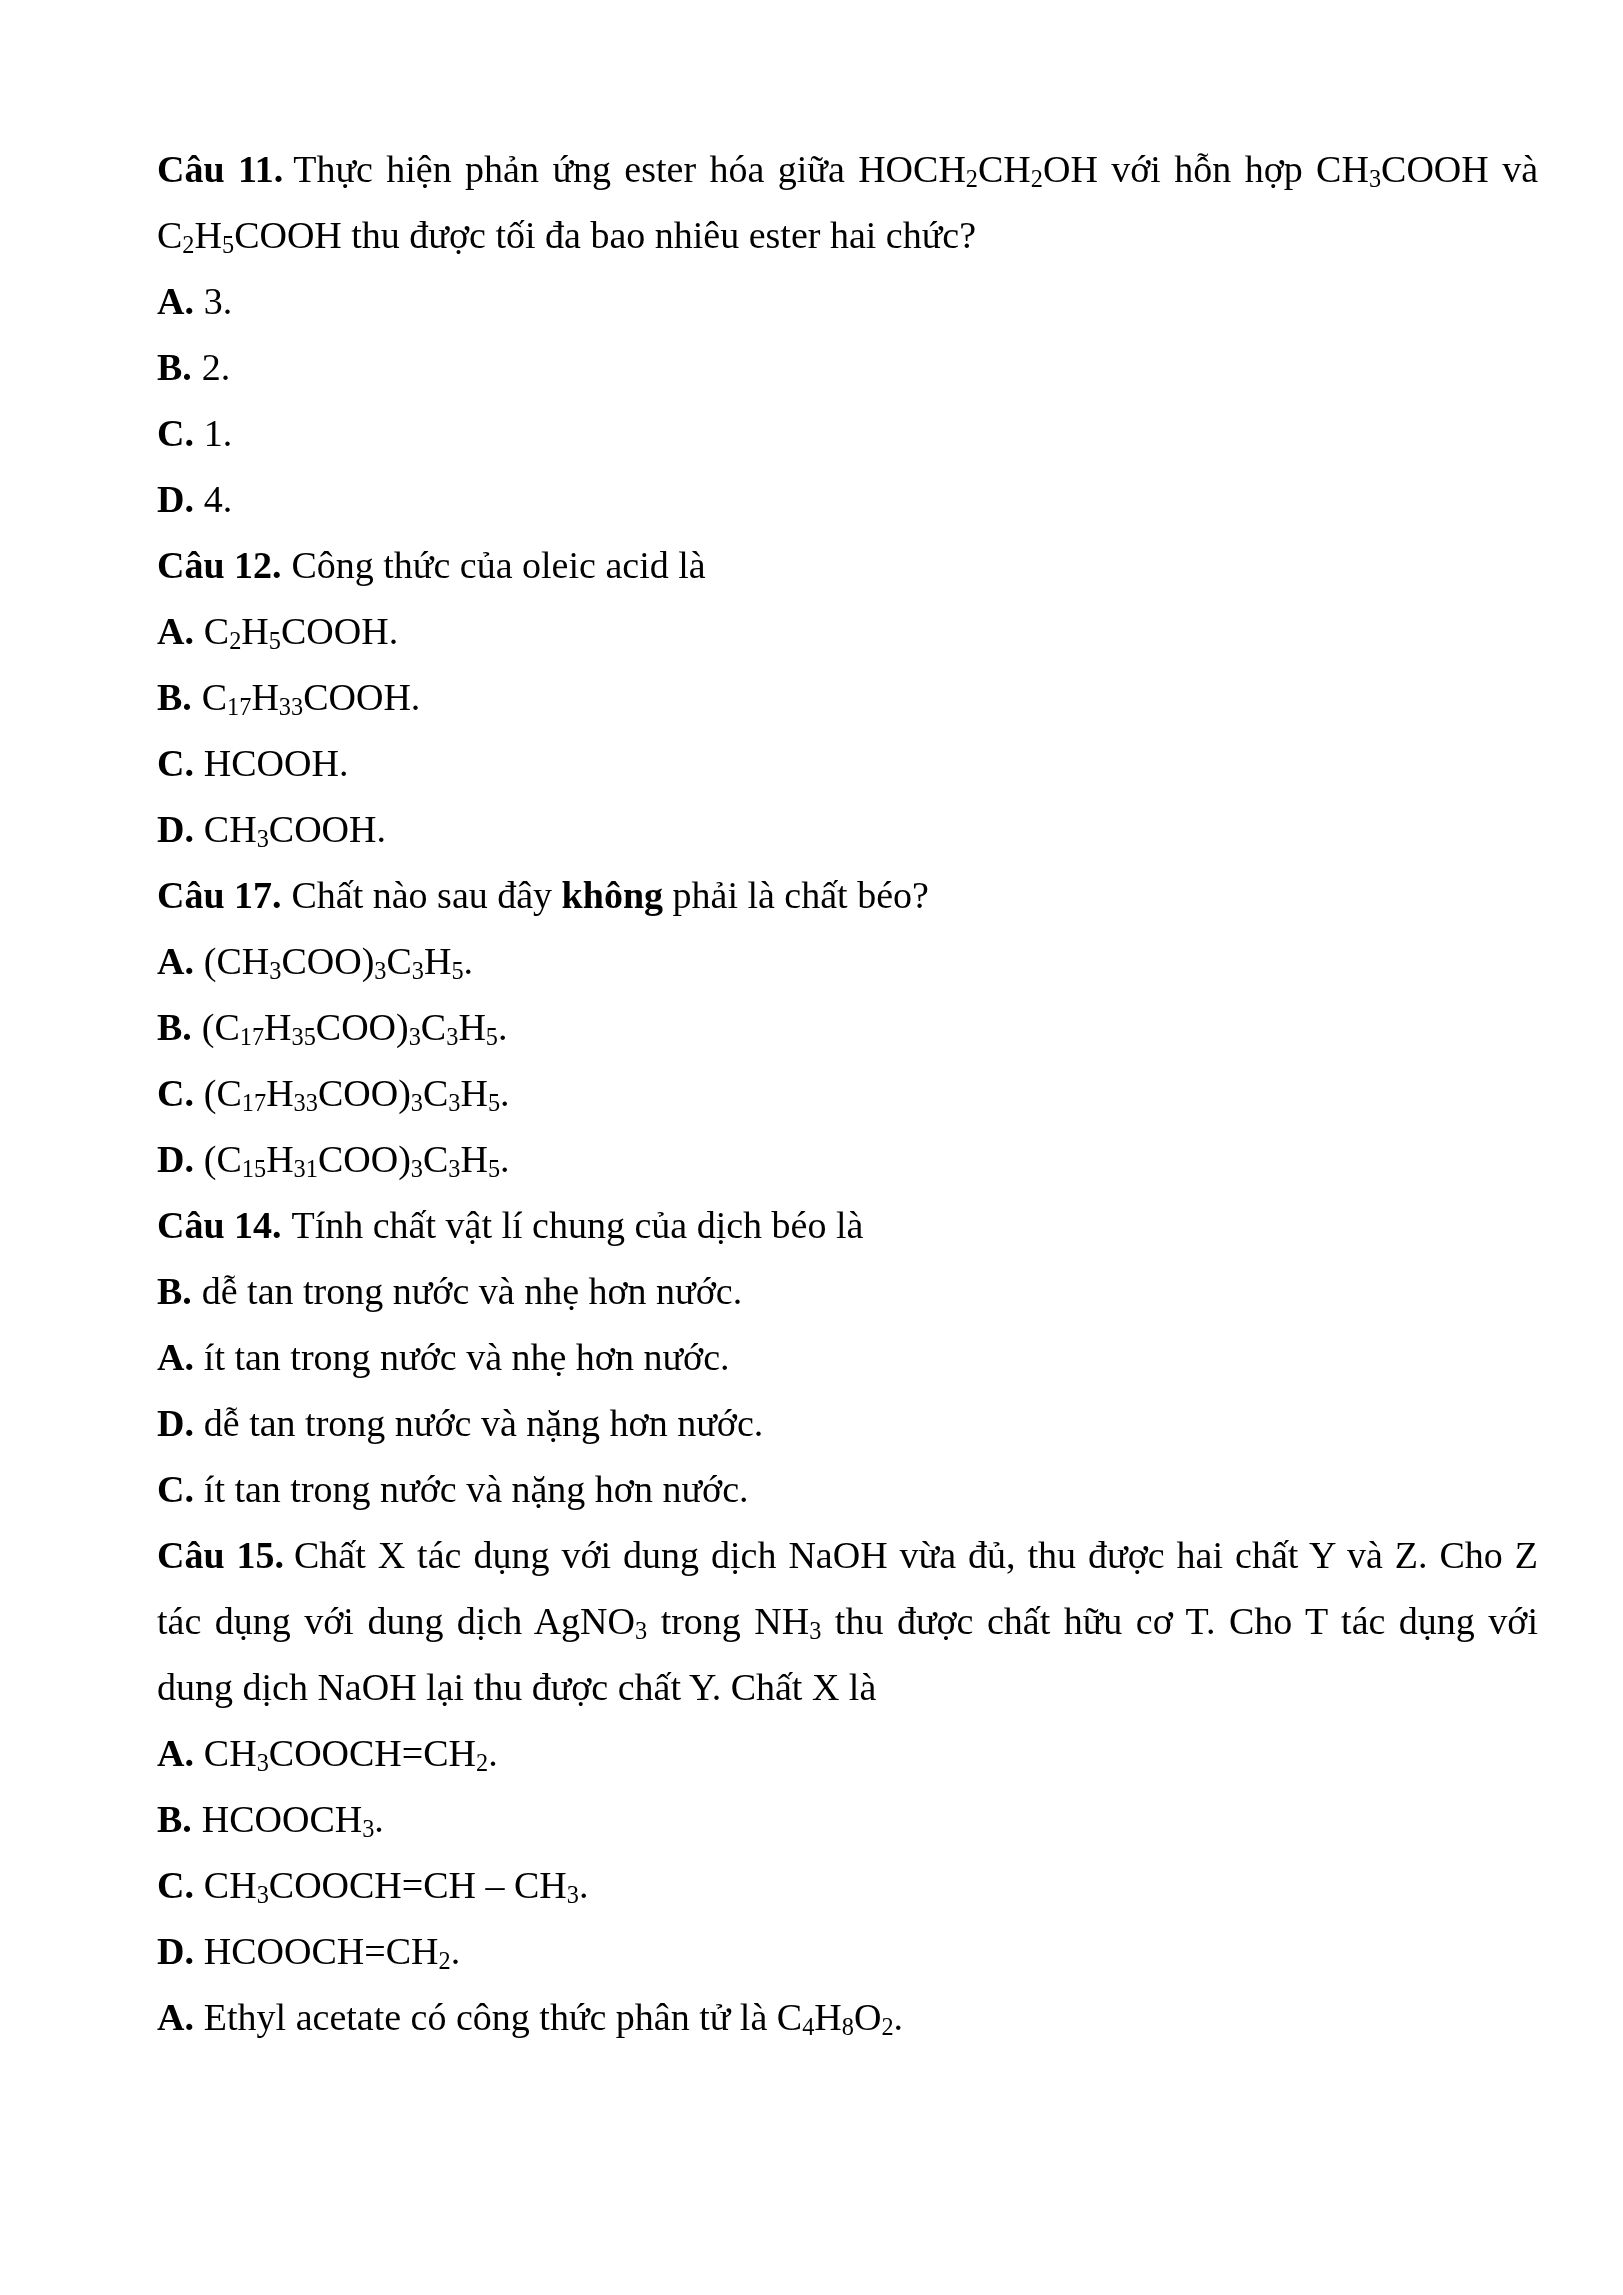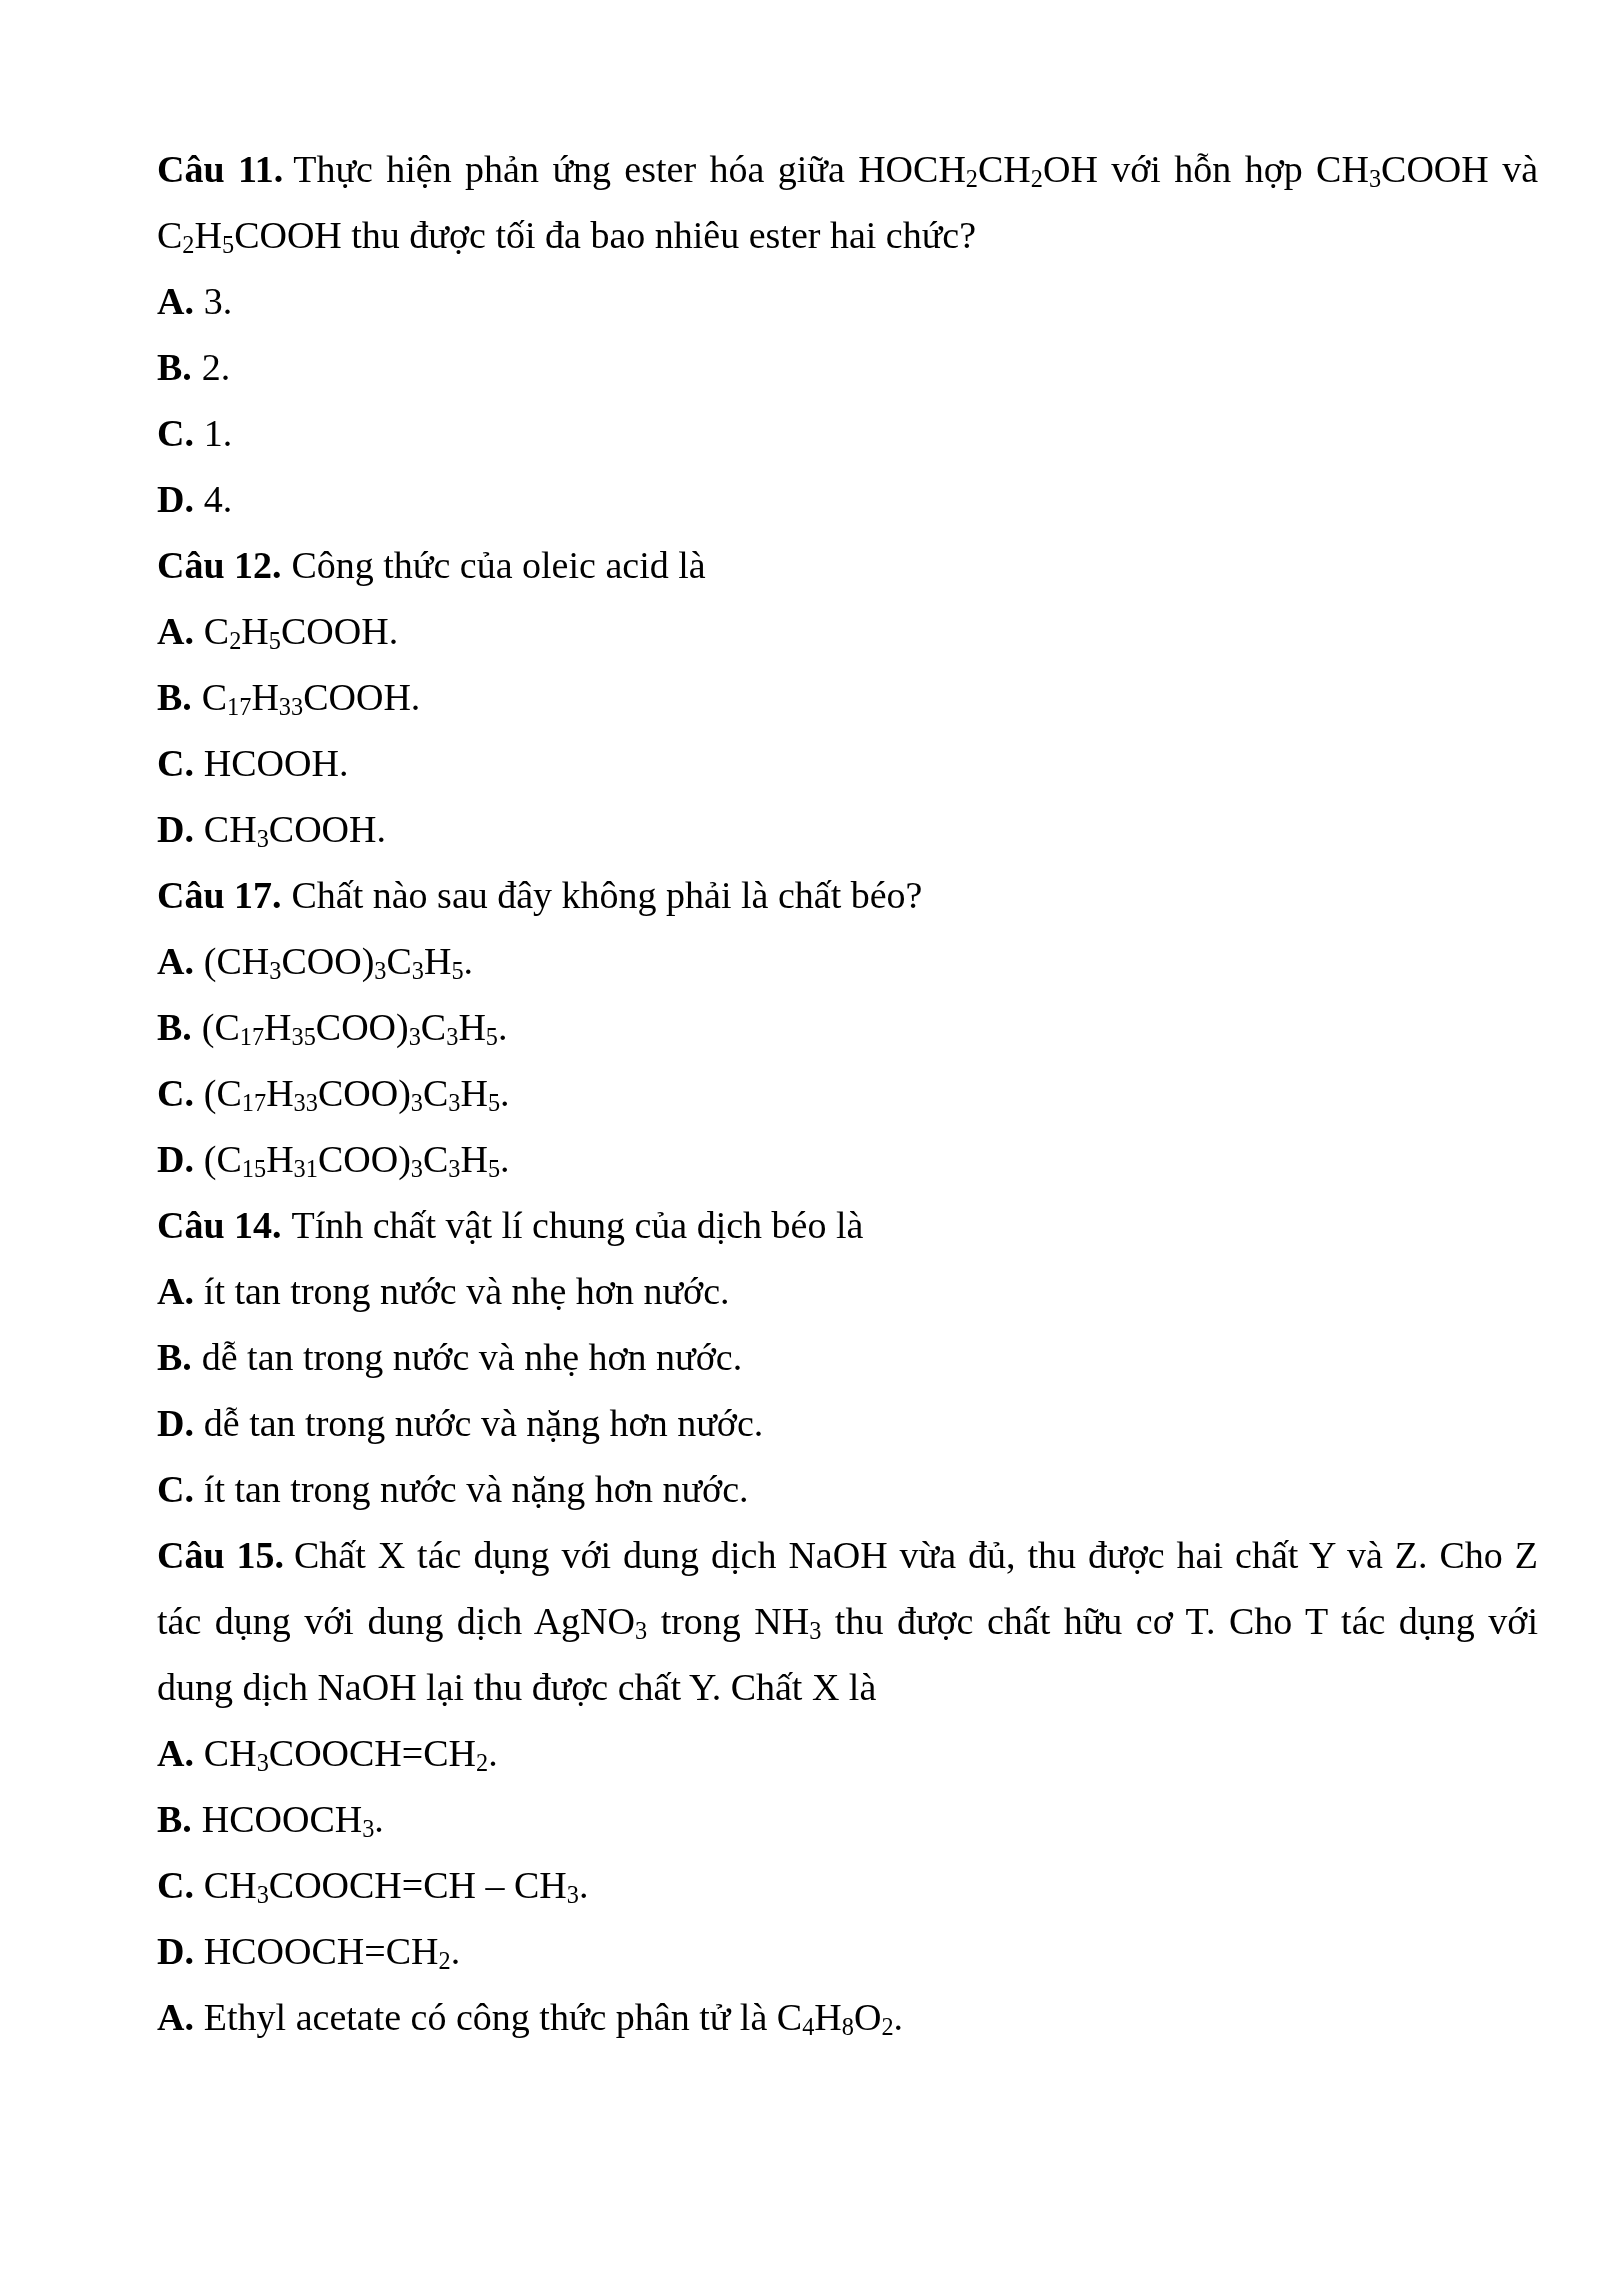--- a/index.html
+++ b/index.html
@@ -34,21 +34,21 @@
   .q-label, .opt-letter {
     font-weight: bold;
     margin-right: 0.26em;
   }
   sub {
     font-size: 0.64em;
     line-height: 0;
     vertical-align: -0.22em;
   }
   b.inline-bold {
-    font-weight: normal;
+    font-weight: bold;
   }
 </style>
 </head>
 <body>
 
 <div class="sheet">
 
   <div>
     <p class="q-line"><b class="q-label">Câu 11.</b><span>Thực hiện phản ứng ester hóa giữa HOCH<sub>2</sub>CH<sub>2</sub>OH với hỗn hợp CH<sub>3</sub>COOH và C<sub>2</sub>H<sub>5</sub>COOH thu được tối đa bao nhiêu ester hai chức?</span></p>
     <p class="option"><b class="opt-letter">A.</b><span>3.</span></p>
@@ -68,22 +68,22 @@
   <div>
     <p class="q-line"><b class="q-label">Câu 17.</b><span>Chất nào sau đây <b class="inline-bold">không</b> phải là chất béo?</span></p>
     <p class="option"><b class="opt-letter">A.</b><span>(CH<sub>3</sub>COO)<sub>3</sub>C<sub>3</sub>H<sub>5</sub>.</span></p>
     <p class="option"><b class="opt-letter">B.</b><span>(C<sub>17</sub>H<sub>35</sub>COO)<sub>3</sub>C<sub>3</sub>H<sub>5</sub>.</span></p>
     <p class="option"><b class="opt-letter">C.</b><span>(C<sub>17</sub>H<sub>33</sub>COO)<sub>3</sub>C<sub>3</sub>H<sub>5</sub>.</span></p>
     <p class="option"><b class="opt-letter">D.</b><span>(C<sub>15</sub>H<sub>31</sub>COO)<sub>3</sub>C<sub>3</sub>H<sub>5</sub>.</span></p>
   </div>
 
   <div>
     <p class="q-line"><b class="q-label">Câu 14.</b><span>Tính chất vật lí chung của dịch béo là</span></p>
+    <p class="option"><b class="opt-letter">B.</b><span>dễ tan trong nước và nhẹ hơn nước.</span></p>
     <p class="option"><b class="opt-letter">A.</b><span>ít tan trong nước và nhẹ hơn nước.</span></p>
-    <p class="option"><b class="opt-letter">B.</b><span>dễ tan trong nước và nhẹ hơn nước.</span></p>
     <p class="option"><b class="opt-letter">D.</b><span>dễ tan trong nước và nặng hơn nước.</span></p>
     <p class="option"><b class="opt-letter">C.</b><span>ít tan trong nước và nặng hơn nước.</span></p>
   </div>
 
   <div>
     <p class="q-line"><b class="q-label">Câu 15.</b><span>Chất X tác dụng với dung dịch NaOH vừa đủ, thu được hai chất Y và Z. Cho Z tác dụng với dung dịch AgNO<sub>3</sub> trong NH<sub>3</sub> thu được chất hữu cơ T. Cho T tác dụng với dung dịch NaOH lại thu được chất Y. Chất X là</span></p>
     <p class="option"><b class="opt-letter">A.</b><span>CH<sub>3</sub>COOCH=CH<sub>2</sub>.</span></p>
     <p class="option"><b class="opt-letter">B.</b><span>HCOOCH<sub>3</sub>.</span></p>
     <p class="option"><b class="opt-letter">C.</b><span>CH<sub>3</sub>COOCH=CH – CH<sub>3</sub>.</span></p>
     <p class="option"><b class="opt-letter">D.</b><span>HCOOCH=CH<sub>2</sub>.</span></p>

